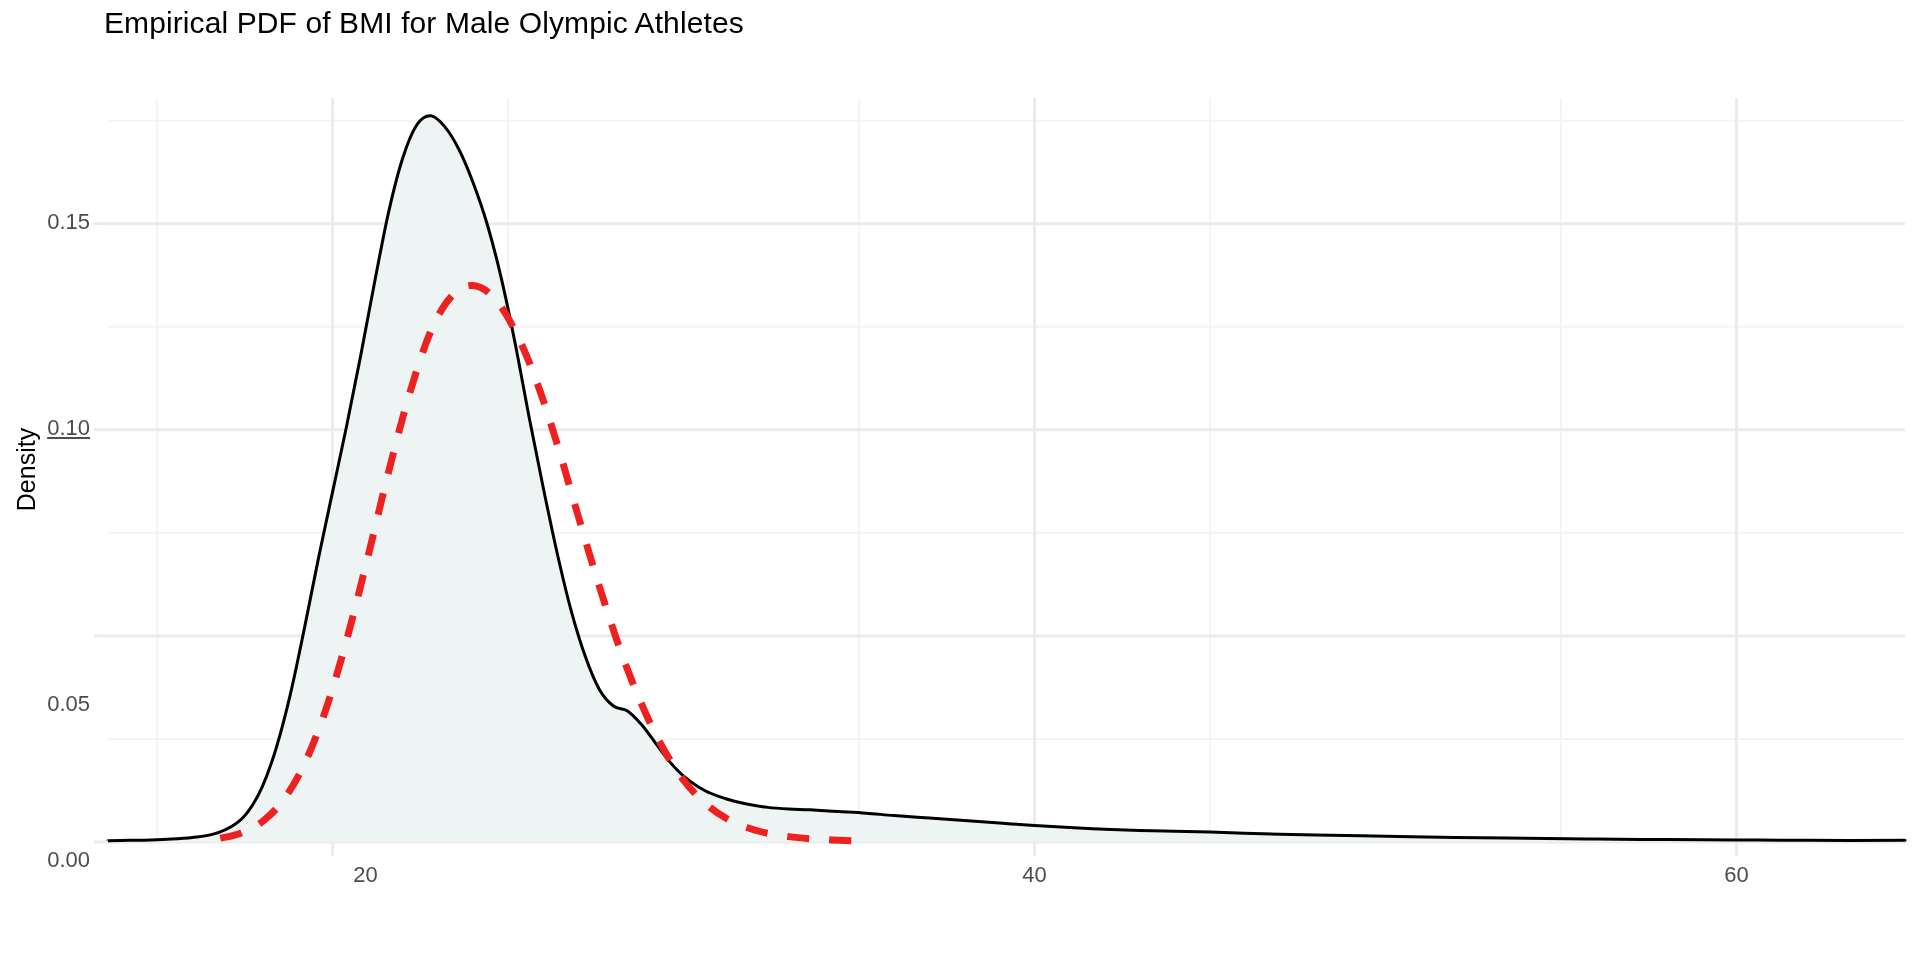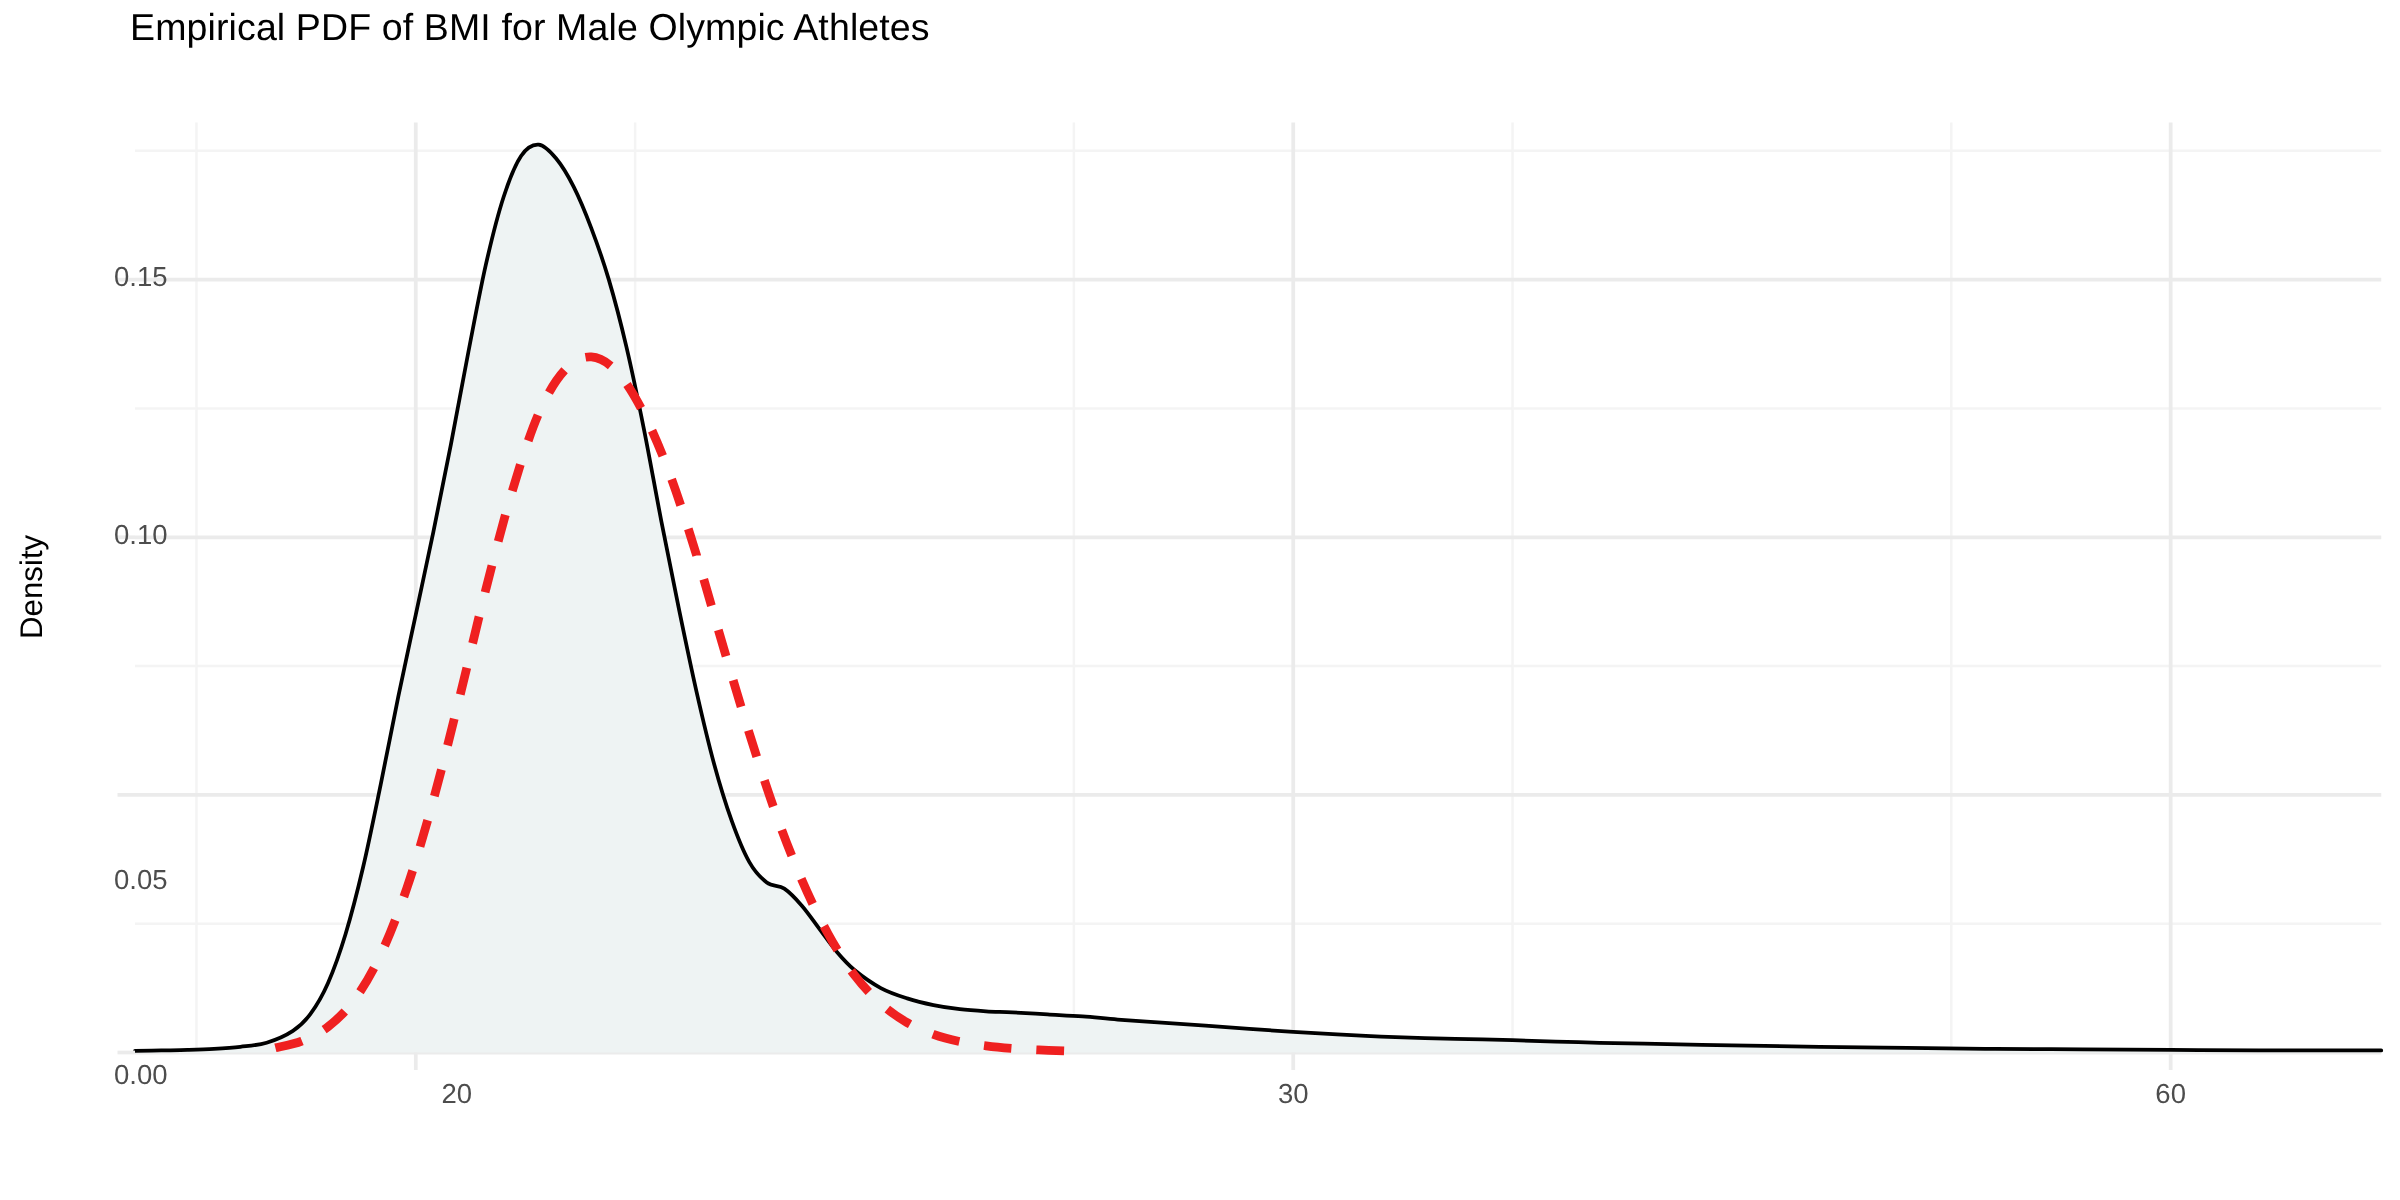--- a/index.html
+++ b/index.html
@@ -61,21 +61,20 @@
   }
   .tick-label {
     position: absolute;
     font-size: 22px;
     color: #4d4d4d;
     white-space: nowrap;
   }
   .tick-label-y {
     text-align: right;
     width: 90px;
-    padding-left: 44px;
   }
   .tick-label-x {
     text-align: center;
     width: 90px;
   }
   svg.panel {
     position: absolute;
     left: 0;
     top: 0;
   }
@@ -120,22 +119,22 @@
       <line y1="635.9058171745153" y2="635.9058171745153" x1="94" x2="108" class="gridline-major"></line>
       <line y1="429.81163434903044" y2="429.81163434903044" x1="94" x2="108" class="gridline-major"></line>
       <line y1="223.71745152354572" y2="223.71745152354572" x1="94" x2="108" class="gridline-major"></line>
     </svg>
 
   <div class="axis-title-y">Density</div>
 
   <div id="y-tick-labels">
       <div class="tick-label tick-label-y" style="left: 0px; top: 827px; margin-top: 20px;">0.00</div>
       <div class="tick-label tick-label-y" style="left: 0px; top: 651px; margin-top: 40px;">0.05</div>
-      <div class="tick-label tick-label-y" style="left: 0px; top: 414.812px;">0.10</div>
+      <div class="tick-label tick-label-y" style="left: 0px; top: 414.812px; text-decoration: underline;">0.10</div>
       <div class="tick-label tick-label-y" style="left: 0px; top: 208.717px;">0.15</div>
     </div>
   <div id="x-tick-labels">
       <div class="tick-label tick-label-x" style="left: 287.625px; top: 862px; text-align: right;">20</div>
-      <div class="tick-label tick-label-x" style="left: 989.578px; top: 862px;">30</div>
+      <div class="tick-label tick-label-x" style="left: 989.578px; top: 862px;">40</div>
       <div class="tick-label tick-label-x" style="left: 1691.53px; top: 862px;">60</div>
     </div>
 
 </div>
 
 </body></html>

